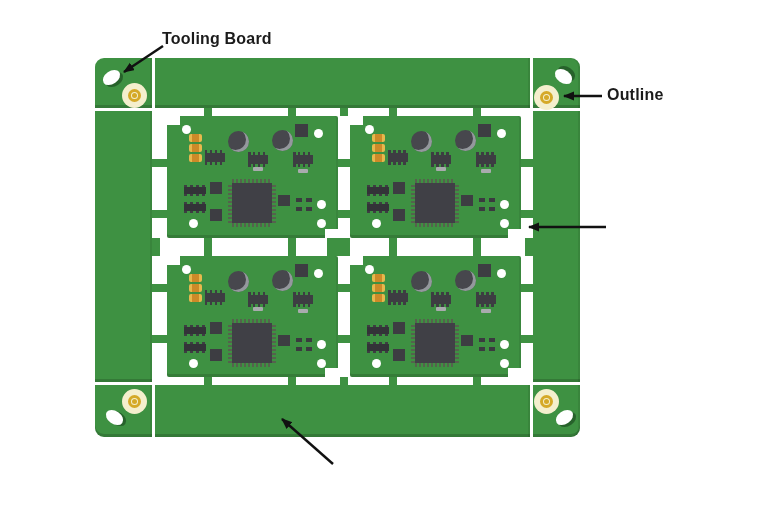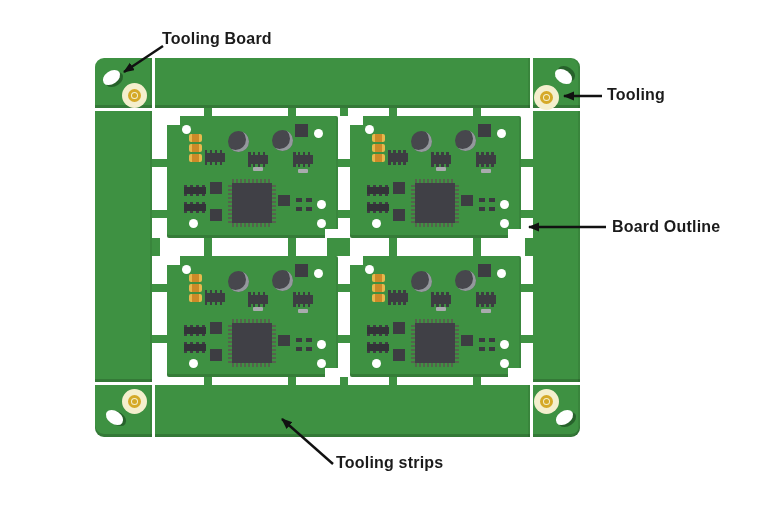--- a/index.html
+++ b/index.html
@@ -222,23 +222,21 @@
     <div class="wideic" style="left:17px;top:86px;"></div>
     <div class="dsq" style="left:43px;top:66px;width:12px;height:12px;"></div>
     <div class="dsq" style="left:43px;top:93px;width:12px;height:12px;"></div>
     <div class="qfp" style="left:61px;top:63px;"></div>
     <div class="dsq" style="left:111px;top:79px;width:12px;height:11px;"></div>
     <div class="conn" style="left:129px;top:82px;"></div>
   </div>
 </div>
 
   <div class="label" style="left:162px;top:30px;">Tooling Board</div>
-  <div class="label" style="left:607px;top:86px;">Tooling</div>
-  <div class="label" style="left:612px;top:218px;">Board Outline</div>
-  <div class="label" style="left:336px;top:454px;">Tooling strips</div>
+  <div class="label" style="left:607px;top:86px;">Outline</div>
 
   <svg id="arrows" width="763" height="509">
     <defs>
       <marker id="ah" markerUnits="userSpaceOnUse" markerWidth="12" markerHeight="10" refX="10" refY="4.5" orient="auto">
         <path d="M0,0 L11,4.5 L0,9 Z" fill="#111"></path>
       </marker>
     </defs>
     <line x1="163" y1="46" x2="124" y2="72" stroke="#111" stroke-width="2.4" marker-end="url(#ah)"></line>
     <line x1="602" y1="96" x2="564" y2="96" stroke="#111" stroke-width="2.4" marker-end="url(#ah)"></line>
     <line x1="606" y1="227" x2="529" y2="227" stroke="#111" stroke-width="2.4" marker-end="url(#ah)"></line>

